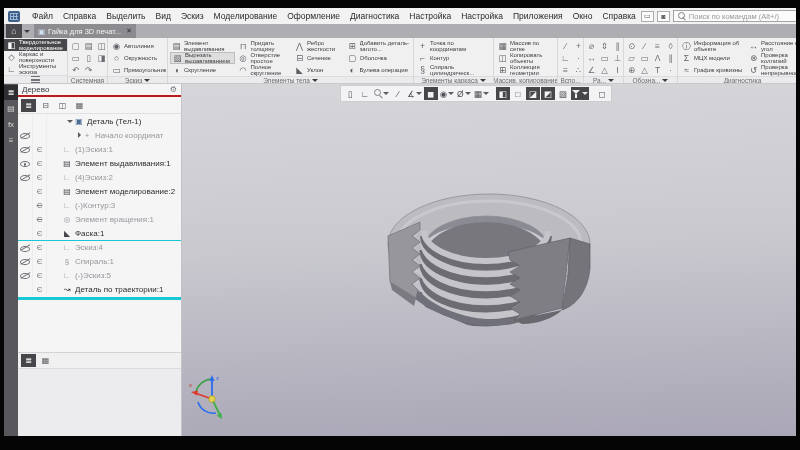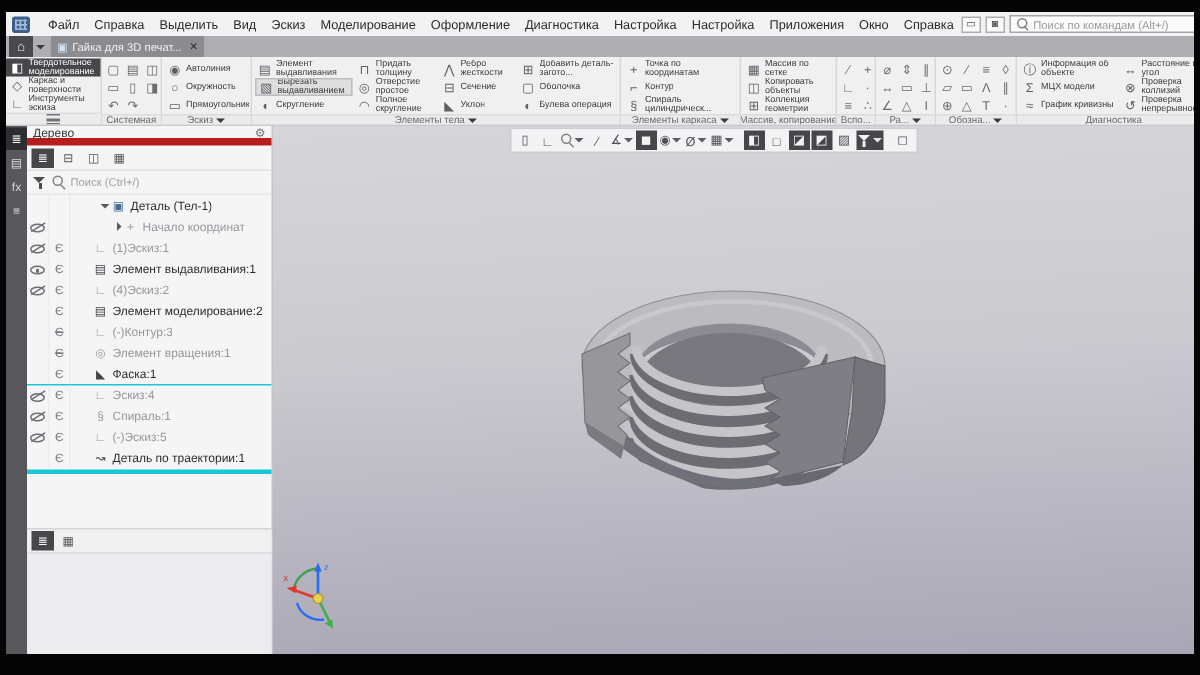--- a/index.html
+++ b/index.html
@@ -60,21 +60,21 @@
   .igrid{display:grid;grid-auto-flow:column;grid-template-rows:repeat(3,12px);align-items:center;justify-items:center;padding:2px 1px 0 1px;flex:1;}
   .igrid .ic{width:13px;}
 
   
   .main{flex:1;display:flex;min-height:0;}
   .lstrip{width:14px;background:#58585c;display:flex;flex-direction:column;align-items:center;padding-top:1px;gap:1px;flex:none;}
   .lsbtn{width:14px;height:15px;display:flex;align-items:center;justify-content:center;font-size:8px;color:#d8d8da;}
   .lsbtn.active{background:#2e2e32;color:#fff;}
 
   .panel{width:164px;background:#f5f5f6;border-right:1px solid #c4c4c6;display:flex;flex-direction:column;flex:none;}
-  .phead{height:13px;display:flex;align-items:center;padding:0 4px;border-bottom:5px solid #b91c1c;flex:none;}
+  .phead{height:13px;display:flex;align-items:center;padding:0 4px;border-bottom:2px solid #b91c1c;flex:none;}
   .phead .ptitle{font-size:8px;color:#3a3a3e;flex:1;}
   .phead .gear{font-size:8px;color:#77777b;}
   .ptool{height:17px;display:flex;align-items:center;gap:2px;padding:0 3px;border-bottom:1px solid #e0e0e2;flex:none;}
   .ptb{width:15px;height:13px;display:flex;align-items:center;justify-content:center;font-size:8px;color:#55555b;}
   .ptb.active{background:#47474b;color:#fff;}
   .psearch{height:16px;display:flex;align-items:center;gap:4px;padding:0 4px;border-bottom:1px solid #e6e6e8;flex:none;}
   .psearch span{font-size:7.5px;color:#a2a2a6;white-space:nowrap;}
   .funnel{width:9px;height:9px;position:relative;flex:none;}
   .funnel::before{content:"";position:absolute;top:1px;left:0;border-left:4.5px solid transparent;border-right:4.5px solid transparent;border-top:4px solid #4a4a50;}
   .funnel::after{content:"";position:absolute;top:4.5px;left:3.5px;width:2px;height:4px;background:#4a4a50;}
@@ -424,25 +424,20 @@
     <div class="panel">
       <div class="phead">
         <span class="ptitle">Дерево</span>
         <span class="gear">⚙</span>
       </div>
       <div class="ptool">
         <div class="ptb active">≣</div>
         <div class="ptb">⊟</div>
         <div class="ptb">◫</div>
         <div class="ptb">▦</div>
-      </div>
-      <div class="psearch">
-        <div class="funnel"></div>
-        <div class="mag"></div>
-        <span>Поиск (Ctrl+/)</span>
       </div>
 
       <div class="tree">
         <div class="trow">
           <div class="c1"></div>
               <div class="c2"></div>
           <div class="tin" style="width:26px;">
                 <div class="tri-d"></div>
               </div>
           <span class="tic" style="color:#4a6d96;">▣</span>

